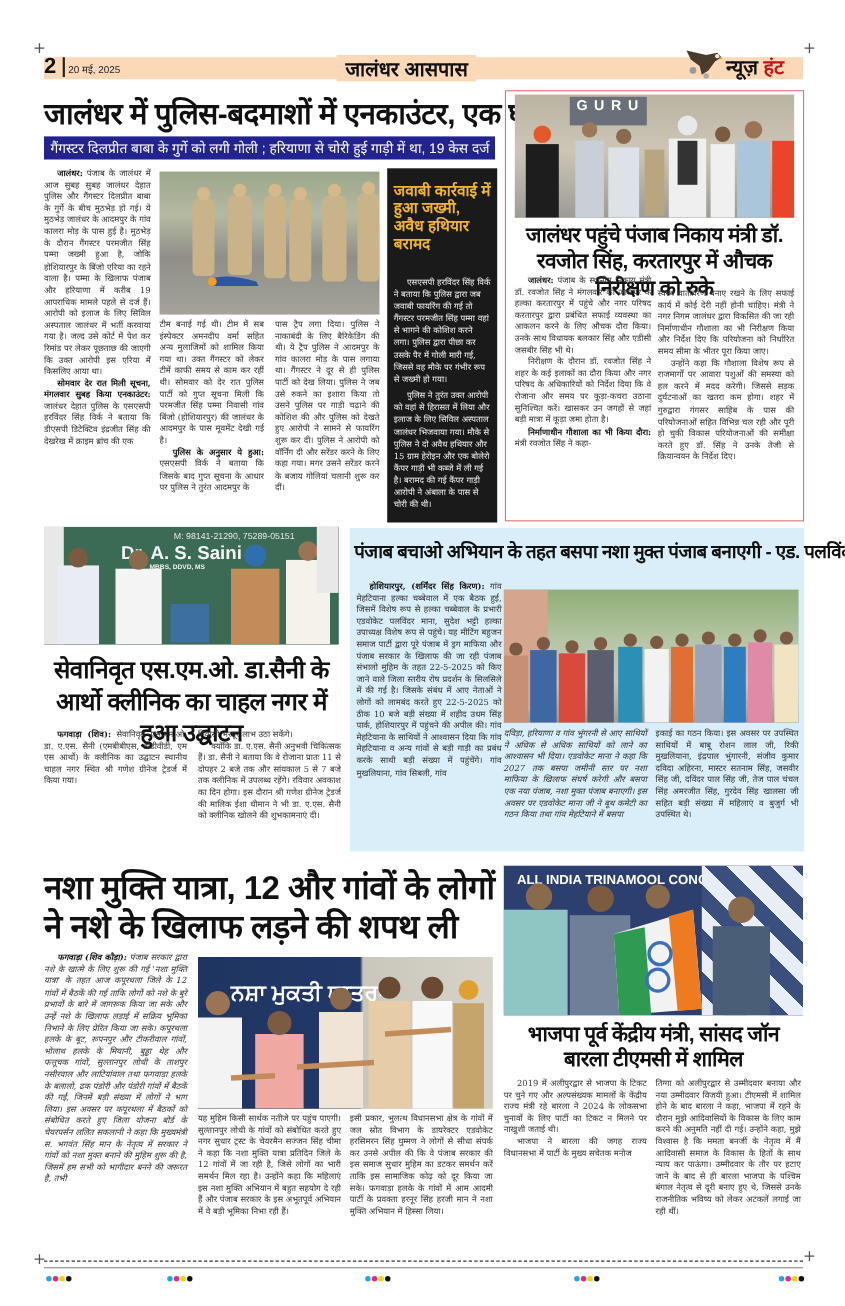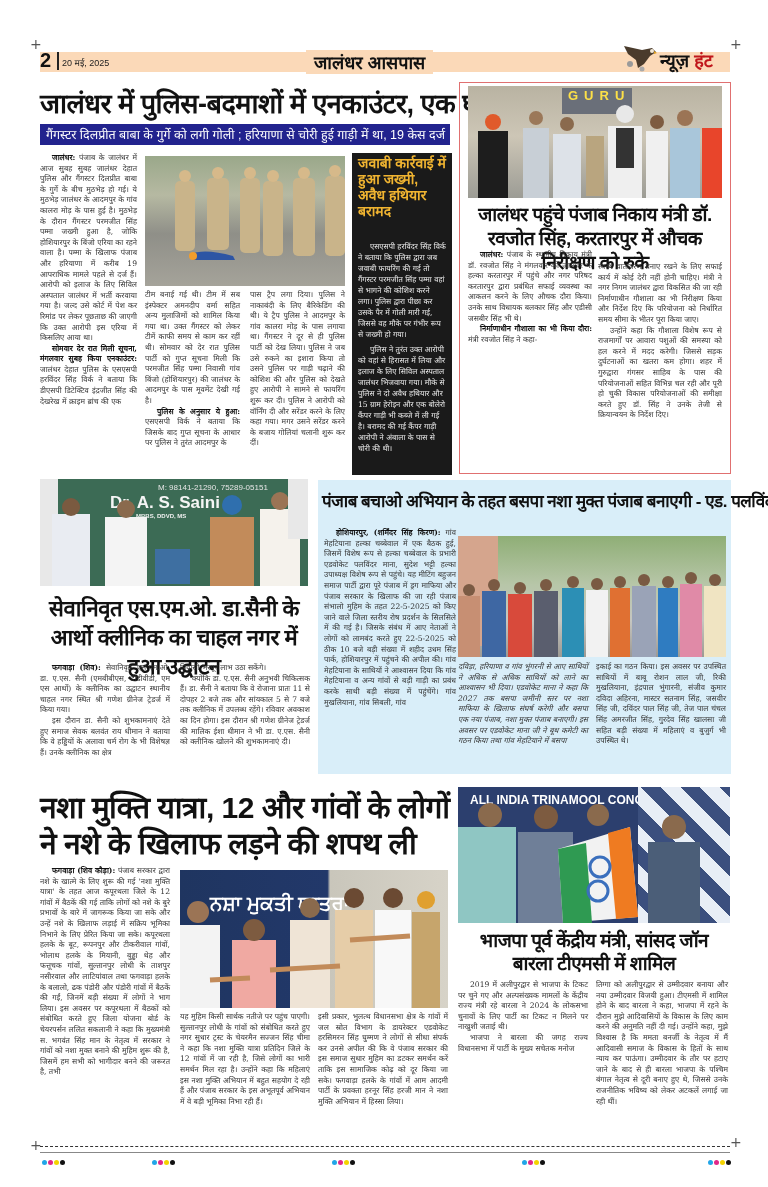--- a/index.html
+++ b/index.html
@@ -85,29 +85,29 @@
 </div>
 
 <div class="abs txt" style="left:145px;top:290px;width:95px;">
   <p><span>टीम बनाई गई थी। टीम में सब इंस्पेक्टर अमनदीप वर्मा सहित अन्य मुलाजिमों को शामिल किया गया था। उक्त गैंगस्टर को लेकर टीमें काफी समय से काम कर रहीं थी। सोमवार को देर रात पुलिस पार्टी को गुप्त सूचना मिली कि परमजीत सिंह पम्मा निवासी गांव बिंजो (होशियारपुर) की जालंधर के आदमपुर के पास मूवमेंट देखी गई है।</span></p>
   <p class="indent"><b>पुलिस के अनुसार ये हुआ:</b> <span>एसएसपी विर्क ने बताया कि जिसके बाद गुप्त सूचना के आधार पर पुलिस ने तुरंत आदमपुर के</span></p>
 </div>
 <div class="abs txt" style="left:250px;top:290px;width:95px;">
   <p><span>पास ट्रैप लगा दिया। पुलिस ने नाकाबंदी के लिए बैरिकेडिंग की थी। ये ट्रैप पुलिस ने आदमपुर के गांव कालरा मोड़ के पास लगाया था। गैंगस्टर ने दूर से ही पुलिस पार्टी को देख लिया। पुलिस ने जब उसे रुकने का इशारा किया तो उसने पुलिस पर गाड़ी चढ़ाने की कोशिश की और पुलिस को देखते हुए आरोपी ने सामने से फायरिंग शुरू कर दी। पुलिस ने आरोपी को वॉर्निंग दी और सरेंडर करने के लिए कहा गया। मगर उसने सरेंडर करने के बजाय गोलियां चलानी शुरू कर दीं।</span></p>
 </div>
 
-<div class="abs sidebox" style="left:352px;top:153px;width:100px;height:322px;padding:2px 6px;">
+<div class="abs sidebox" style="left:352px;top:153px;width:100px;height:322px;padding:12px 6px;">
   <div class="hd">जवाबी कार्रवाई में हुआ जख्मी, अवैध हथियार बरामद</div>
   <p class="bd indent" style="margin-top:22px;">एसएसपी हरविंदर सिंह विर्क ने बताया कि पुलिस द्वारा जब जवाबी फायरिंग की गई तो गैंगस्टर परमजीत सिंह पम्मा वहां से भागने की कोशिश करने लगा। पुलिस द्वारा पीछा कर उसके पैर में गोली मारी गई, जिससे वह मौके पर गंभीर रूप से जख्मी हो गया।</p>
   <p class="bd indent" style="margin-top:4px;">पुलिस ने तुरंत उक्त आरोपी को वहां से हिरासत में लिया और इलाज के लिए सिविल अस्पताल जालंधर भिजवाया गया। मौके से पुलिस ने दो अवैध हथियार और 15 ग्राम हेरोइन और एक बोलेरो कैंपर गाड़ी भी कब्जे में ली गई है। बरामद की गई कैंपर गाड़ी आरोपी ने अंबाला के पास से चोरी की थी।</p>
 </div>
 
 <div class="abs redbox" style="left:459px;top:82px;width:272px;height:392px;"></div>
 <div class="abs photo" style="left:468px;top:86px;width:254px;height:112px;background:linear-gradient(180deg,#b9b3a2 0%,#cdc6b6 45%,#9c9c95 100%);">
-  <div class="abs" style="left:50px;top:2px;width:70px;height:26px;background:#6a6f79;color:#fde047;font:bold 13px 'Liberation Sans',sans-serif;letter-spacing:6px;padding-left:6px;margin-left:44px;">GURU</div>
+  <div class="abs" style="left:50px;top:2px;width:70px;height:26px;background:#6a6f79;color:#ffffff;font:bold 13px 'Liberation Sans',sans-serif;letter-spacing:6px;padding-left:6px;">GURU</div>
   <svg class="abs" style="left:0;top:0;" width="254" height="112" viewBox="0 0 254 112">
     <rect x="10" y="45" width="30" height="67" fill="#1d1d1d"></rect>
       <circle cx="25" cy="36" r="8" fill="#e05a2b"></circle>
     <rect x="55" y="42" width="26" height="70" fill="#c8cfd6"></rect>
       <circle cx="68" cy="32" r="7" fill="#9b7859"></circle>
     <rect x="85" y="48" width="28" height="64" fill="#dde2e8"></rect>
       <circle cx="99" cy="38" r="7" fill="#8a6a4d"></circle>
     <rect x="118" y="50" width="18" height="60" fill="#b9a57f"></rect>
     <rect x="140" y="40" width="34" height="72" fill="#efefef"></rect>
       <rect x="148" y="42" width="18" height="40" fill="#333"></rect>
@@ -115,20 +115,21 @@
     <rect x="178" y="45" width="22" height="67" fill="#f0f0f0"></rect>
       <circle cx="189" cy="36" r="7" fill="#7d5b40"></circle>
     <rect x="202" y="42" width="30" height="70" fill="#a9c6da"></rect>
       <circle cx="217" cy="32" r="8" fill="#9b7455"></circle>
     <rect x="234" y="42" width="20" height="70" fill="#e8452b"></rect>
   </svg>
 </div>
 <div class="abs h1" style="left:468px;top:203px;width:254px;font-size:19px;line-height:24px;text-align:center;">जालंधर पहुंचे पंजाब निकाय मंत्री डॉ. रवजोत सिंह, करतारपुर में औचक निरीक्षण को रुके</div>
 <div class="abs txt" style="left:468px;top:250px;width:124px;">
   <p class="indent"><b>जालंधर:</b> <span>पंजाब के स्थानीय निकाय मंत्री डॉ. रवजोत सिंह ने मंगलवार को जालंधर के हल्का करतारपुर में पहुंचे और नगर परिषद करतारपुर द्वारा प्रबंधित सफाई व्यवस्था का आकलन करने के लिए औचक दौरा किया। उनके साथ विधायक बलकार सिंह और एडीसी जसबीर सिंह भी थे।</span></p>
+  <p class="indent"><span>निरीक्षण के दौरान डॉ. रवजोत सिंह ने शहर के कई इलाकों का दौरा किया और नगर परिषद के अधिकारियों को निर्देश दिया कि वे रोजाना और समय पर कूड़ा-कचरा उठाना सुनिश्चित करें। खासकर उन जगहों से जहां बड़ी मात्रा में कूड़ा जमा होता है।</span></p>
   <p class="indent"><b>निर्माणाधीन गौशाला का भी किया दौरा:</b> <span>मंत्री रवजोत सिंह ने कहा-</span></p>
 </div>
 <div class="abs txt" style="left:598px;top:262px;width:124px;">
   <p><span>स्वस्थ वातावरण बनाए रखने के लिए सफाई कार्य में कोई देरी नहीं होनी चाहिए। मंत्री ने नगर निगम जालंधर द्वारा विकसित की जा रही निर्माणाधीन गौशाला का भी निरीक्षण किया और निर्देश दिए कि परियोजना को निर्धारित समय सीमा के भीतर पूरा किया जाए।</span></p>
   <p class="indent"><span>उन्होंने कहा कि गौशाला विशेष रूप से राजमार्गों पर आवारा पशुओं की समस्या को हल करने में मदद करेगी। जिससे सड़क दुर्घटनाओं का खतरा कम होगा। शहर में गुरुद्वारा गंगसर साहिब के पास की परियोजनाओं सहित विभिन्न चल रही और पूरी हो चुकी विकास परियोजनाओं की समीक्षा करते हुए डॉ. सिंह ने उनके तेजी से क्रियान्वयन के निर्देश दिए।</span></p>
 </div>
 
 <div class="abs photo" style="left:40px;top:479px;width:268px;height:107px;background:#3c6b55;">
   <div class="abs" style="left:0;top:0;width:18px;height:107px;background:#e8e8e8;"></div>
   <div class="abs" style="left:118px;top:4px;font:8px 'Liberation Sans',sans-serif;color:#e6e6e6;">M: 98141-21290, 75289-05151</div>
@@ -143,21 +144,20 @@
     <rect x="170" y="38" width="44" height="69" fill="#c28b5a"></rect>
       <circle cx="192" cy="26" r="10" fill="#2f6fae"></circle>
     <rect x="220" y="30" width="40" height="77" fill="#f5f2ec"></rect>
       <circle cx="240" cy="22" r="9" fill="#9b7455"></circle>
     <rect x="248" y="0" width="20" height="60" fill="#e8e8e8"></rect>
   </svg>
 </div>
 <div class="abs h1" style="left:40px;top:594px;width:268px;font-size:22px;line-height:29px;text-align:center;">सेवानिवृत एस.एम.ओ. डा.सैनी के आर्थो क्लीनिक का चाहल नगर में हुआ उद्घाटन</div>
 <div class="abs txt" style="left:40px;top:663px;width:130px;">
   <p class="indent"><b>फगवाड़ा (शिव):</b> <span>सेवानिवृत एस.एम.ओ. डा. ए.एस. सैनी (एमबीबीएस, डीडीवीडी, एम एस आर्थो) के क्लीनिक का उद्घाटन स्थानीय चाहल नगर स्थित श्री गणेश ग्रीनेज ट्रेडर्ज में किया गया।</span></p>
-  <p class="indent"><span>इस दौरान डा. सैनी को शुभकामनाएं देते हुए समाज सेवक बलवंत राय धीमान ने बताया कि वे हड्डियों के अलावा चर्म रोग के भी विशेषज्ञ हैं। उनके क्लीनिक का क्षेत्र</span></p>
 </div>
 <div class="abs txt" style="left:180px;top:663px;width:130px;">
   <p><span>निवासी भरपूर लाभ उठा सकेंगे।</span></p>
   <p class="indent"><span>क्योंकि डा. ए.एस. सैनी अनुभवी चिकित्सक हैं। डा. सैनी ने बताया कि वे रोजाना प्रातः 11 से दोपहर 2 बजे तक और सांयकाल 5 से 7 बजे तक क्लीनिक में उपलब्ध रहेंगे। रविवार अवकाश का दिन होगा। इस दौरान श्री गणेश ग्रीनेज ट्रेडर्ज की मालिक ईशा धीमान ने भी डा. ए.एस. सैनी को क्लीनिक खोलने की शुभकामनाएं दी।</span></p>
 </div>
 
 <div class="abs ltblue" style="left:318px;top:480px;width:413px;height:294px;"></div>
 <div class="abs h1" style="left:322px;top:490px;width:405px;font-size:17px;line-height:24px;white-space:nowrap;text-align:center;">पंजाब बचाओ अभियान के तहत बसपा नशा मुक्त पंजाब बनाएगी - एड. पलविंदर माना</div>
 <div class="abs txt" style="left:324px;top:528px;width:132px;">
   <p class="indent"><b>होशियारपुर, (शर्मिंदर सिंह किरण):</b> <span>गांव मेहटियाना हल्का चब्बेवाल में एक बैठक हुई, जिसमें विशेष रूप से हल्का चब्बेवाल के प्रभारी एडवोकेट पलविंदर माना, सुदेश भट्टी हल्का उपाध्यक्ष विशेष रूप से पहुंचे। यह मीटिंग बहुजन समाज पार्टी द्वारा पूरे पंजाब में ड्रग माफिया और पंजाब सरकार के खिलाफ की जा रही पंजाब संभालो मुहिम के तहत 22-5-2025 को किए जाने वाले जिला स्तरीय रोष प्रदर्शन के सिलसिले में की गई है। जिसके संबंध में आए नेताओं ने लोगों को लामबंद करते हुए 22-5-2025 को ठीक 10 बजे बड़ी संख्या में शहीद उधम सिंह पार्क, होशियारपुर में पहुंचने की अपील की। गांव मेहटियाना के साथियों ने आश्वासन दिया कि गांव मेहटियाना व अन्य गांवों से बड़ी गाड़ी का प्रबंध करके साथी बड़ी संख्या में पहुंचेंगे। गांव मुखलियाना, गांव सिबली, गांव</span></p>
@@ -194,21 +194,21 @@
   </svg>
 </div>
 <div class="abs txt" style="left:458px;top:662px;width:130px;font-style:italic;">
   <p><span>दविड़ा, हरियाणा व गांव भुंगरनी से आए साथियों ने अधिक से अधिक साथियों को लाने का आश्वासन भी दिया। एडवोकेट माना ने कहा कि 2027 तक बसपा जमीनी स्तर पर नशा माफिया के खिलाफ संघर्ष करेगी और बसपा एक नया पंजाब, नशा मुक्त पंजाब बनाएगी। इस अवसर पर एडवोकेट माना जी ने बूथ कमेटी का गठन किया तथा गांव मेहटियाने में बसपा</span></p>
 </div>
 <div class="abs txt" style="left:596px;top:662px;width:130px;">
   <p><span>इकाई का गठन किया। इस अवसर पर उपस्थित साथियों में बाबू रोशन लाल जी, रिकी मुखलियाना, इंद्रपाल भुंगारनी, संजीव कुमार दविदा अहिरना, मास्टर सतनाम सिंह, जसवीर सिंह जी, दविंदर पाल सिंह जी, तेज पाल चंचल सिंह अमरजीत सिंह, गुरदेव सिंह खालसा जी सहित बड़ी संख्या में महिलाएं व बुजुर्ग भी उपस्थित थे।</span></p>
 </div>
 
 <div class="abs h1" style="left:40px;top:790px;width:420px;font-size:30px;line-height:36px;">नशा मुक्ति यात्रा, 12 और गांवों के लोगों ने नशे के खिलाफ लड़ने की शपथ ली</div>
-<div class="abs txt" style="left:40px;top:866px;width:130px;">
+<div class="abs txt" style="left:40px;top:866px;width:130px;font-style:italic;">
   <p class="indent"><b>फगवाड़ा (शिव कौड़ा):</b> <span>पंजाब सरकार द्वारा नशे के खात्मे के लिए शुरू की गई 'नशा मुक्ति यात्रा' के तहत आज कपूरथला जिले के 12 गांवों में बैठकें की गई ताकि लोगों को नशे के बुरे प्रभावों के बारे में जागरूक किया जा सके और उन्हें नशे के खिलाफ लड़ाई में सक्रिय भूमिका निभाने के लिए प्रेरित किया जा सके। कपूरथला हलके के बूट, रूपनपुर और टीकरीवाल गांवों, भोलाथ हलके के मियानी, बुड्ढा थेह और फत्तूचक गांवों, सुल्तानपुर लोधी के ताशपुर नसीरवाल और लाटियांवाल तथा फगवाड़ा हलके के बलालो, ढक पंडोरी और पंडोरी गांवों में बैठकें की गईं, जिनमें बड़ी संख्या में लोगों ने भाग लिया। इस अवसर पर कपूरथला में बैठकों को संबोधित करते हुए जिला योजना बोर्ड के चेयरपर्सन ललित सकलानी ने कहा कि मुख्यमंत्री स. भगवंत सिंह मान के नेतृत्व में सरकार ने गांवों को नशा मुक्त बनाने की मुहिम शुरू की है, जिसमें हम सभी को भागीदार बनने की जरूरत है, तभी</span></p>
 </div>
 <div class="abs photo" style="left:180px;top:870px;width:268px;height:138px;background:linear-gradient(90deg,#1f3560 0%,#22386a 55%,#c9c6bb 56%,#d7d3c8 100%);">
   <div class="abs" style="left:30px;top:22px;font:bold 20px 'Liberation Sans',sans-serif;color:#fff;white-space:nowrap;">ਨਸ਼ਾ ਮੁਕਤੀ ਯਾਤਰਾ</div>
   <svg class="abs" style="left:0;top:0;" width="268" height="138" viewBox="0 0 268 138">
     <rect x="0" y="55" width="40" height="83" fill="#f3f3f3"></rect>
       <circle cx="18" cy="42" r="11" fill="#9b7455"></circle>
     <rect x="52" y="70" width="44" height="68" fill="#f0a9a2"></rect>
       <circle cx="74" cy="60" r="11" fill="#7d5b40"></circle>
     <rect x="110" y="50" width="40" height="88" fill="#efe4d6"></rect>

